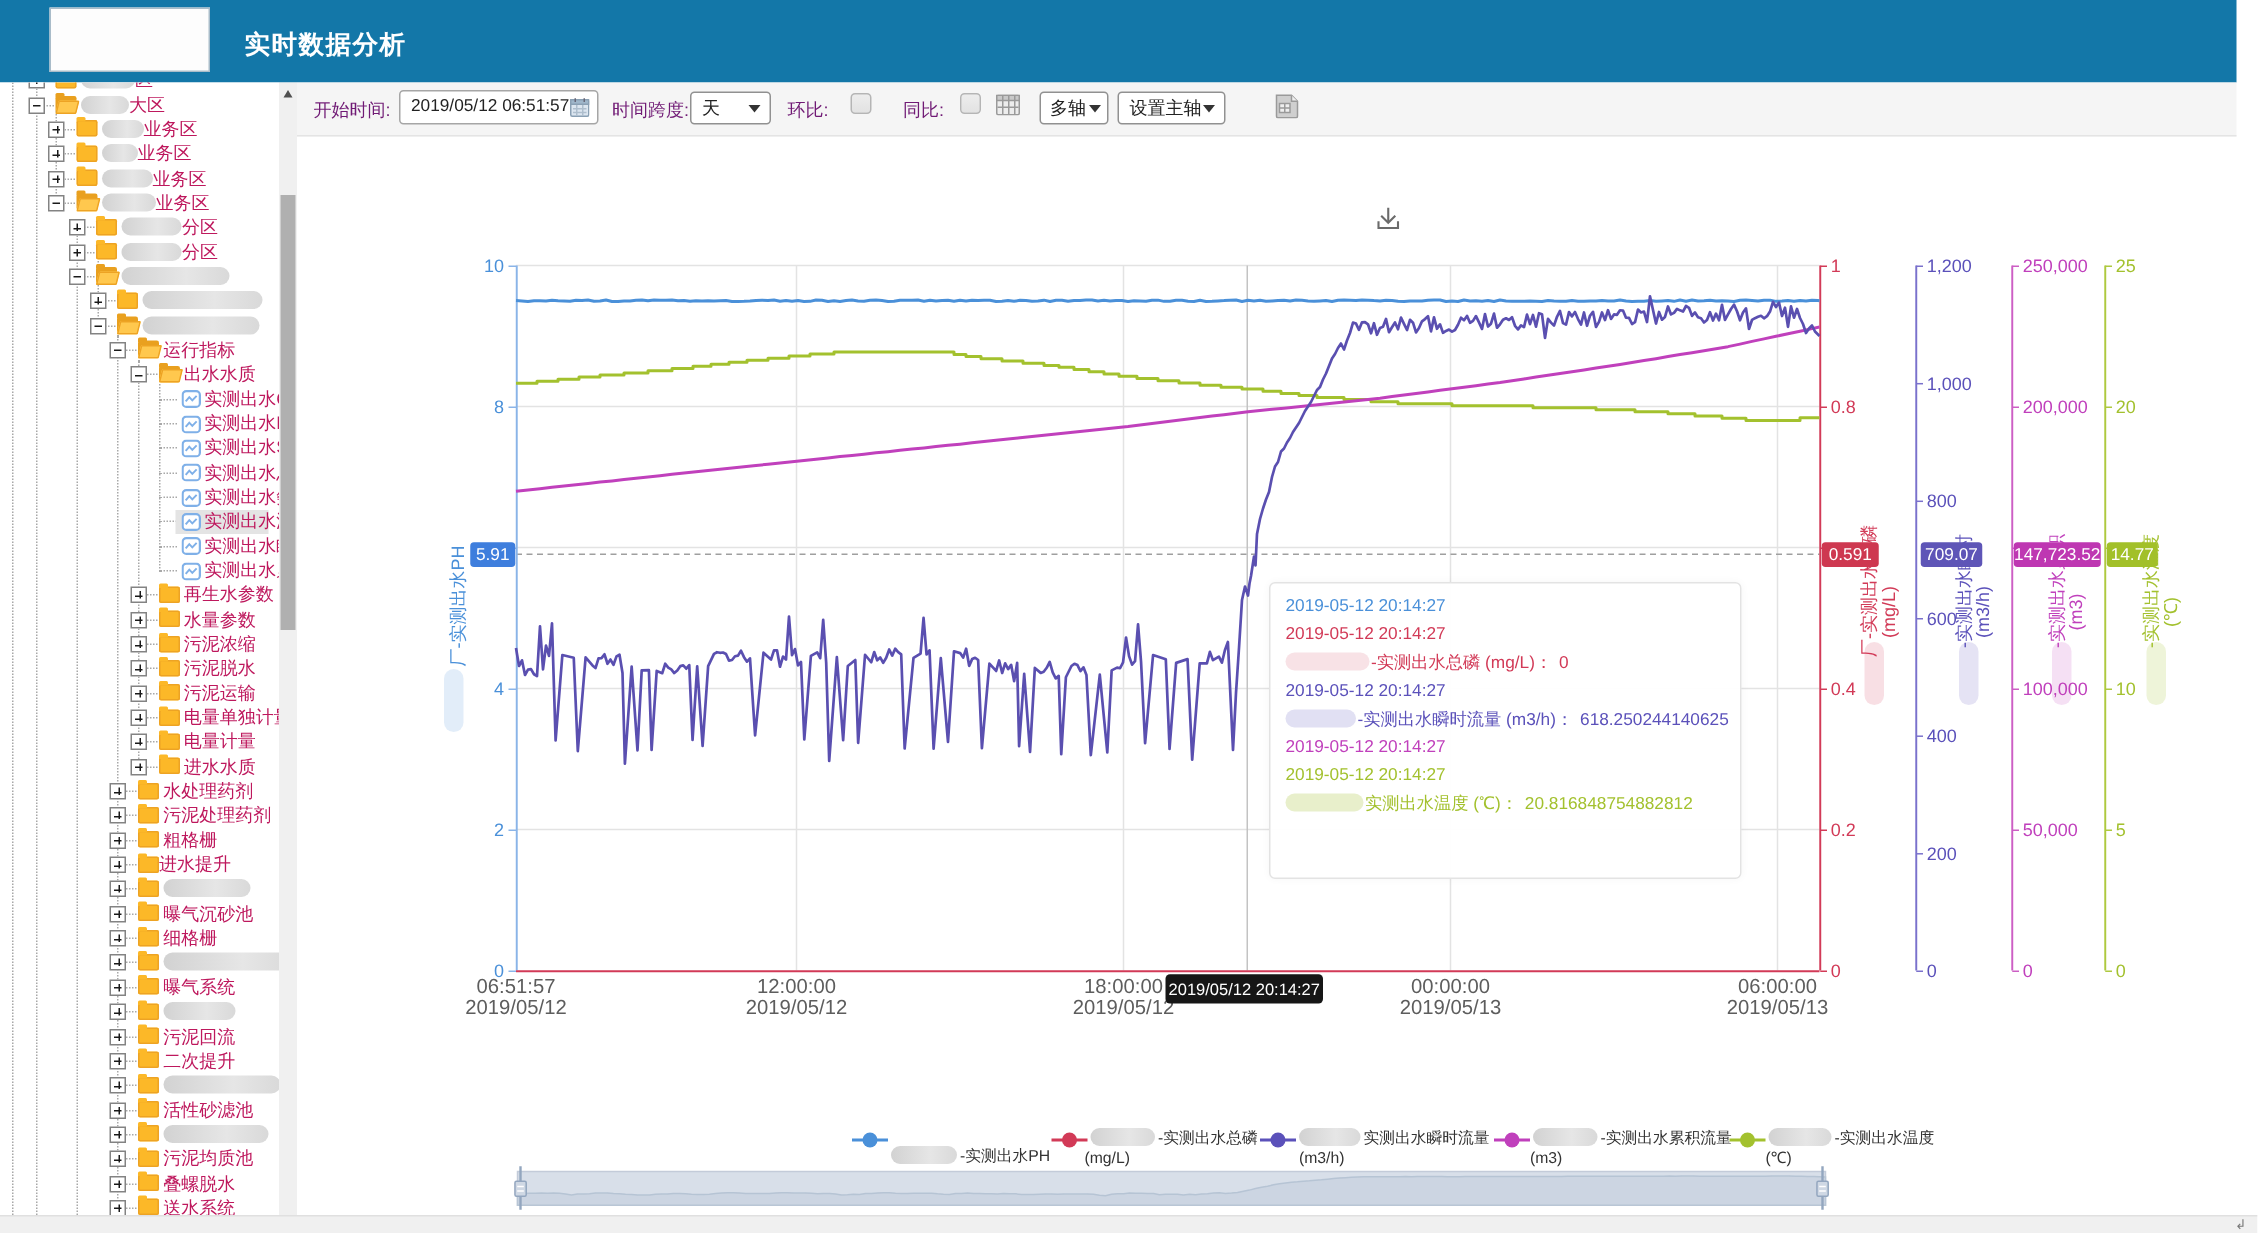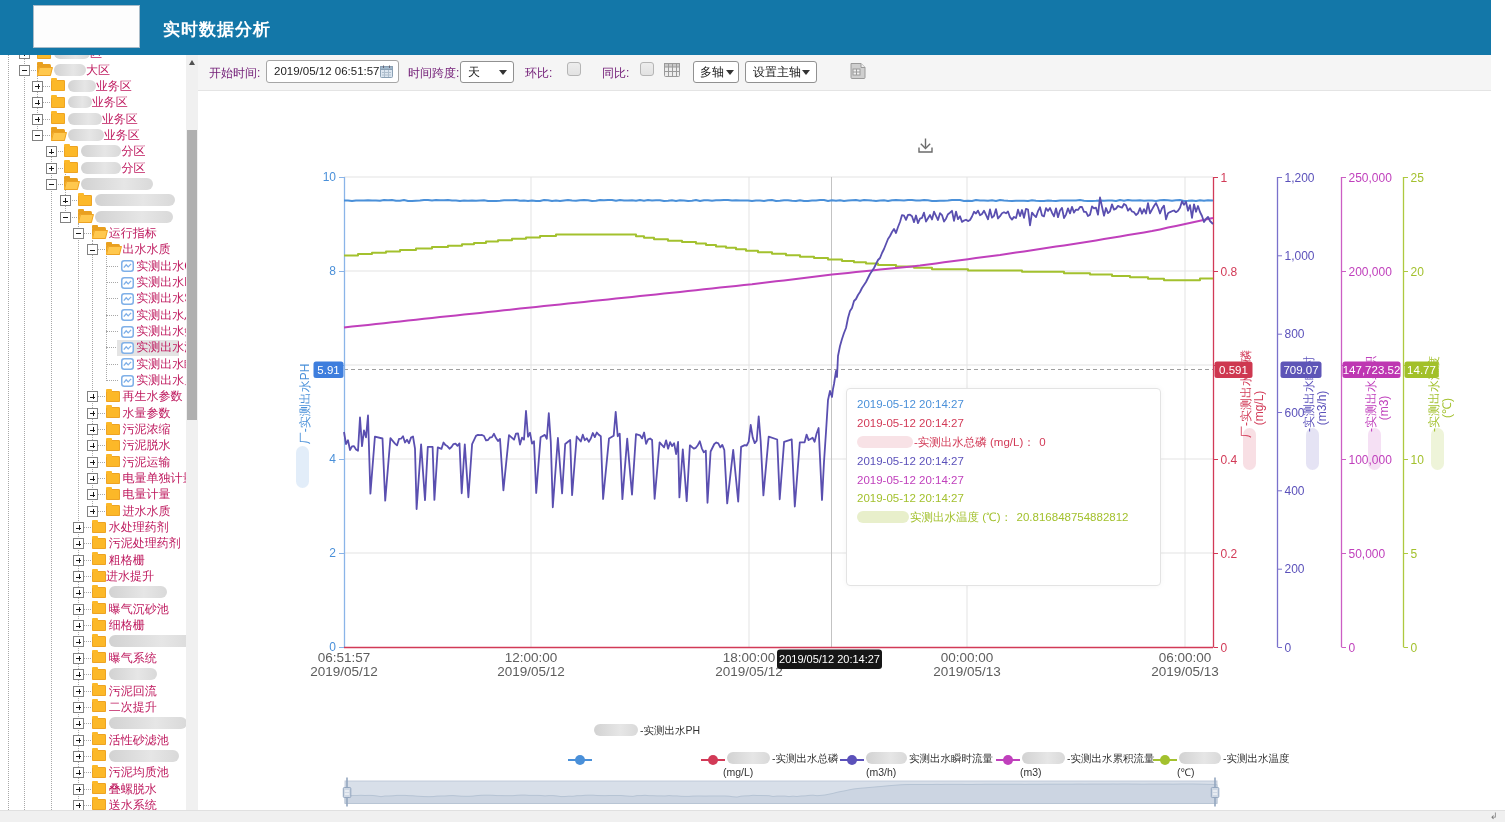--- a/index.html
+++ b/index.html
@@ -451,26 +451,27 @@
 <line x1="1215.0" y1="777.5" x2="1215.0" y2="806.5" stroke="#93a6bf" stroke-width="1.6"></line>
 <rect x="1211.3" y="787.5" width="7.5" height="10" rx="1" fill="#cfd8e4" stroke="#93a6bf"></rect>
 <line x1="1212.8" y1="791" x2="1217.2" y2="791" stroke="#fff"></line>
 <line x1="1212.8" y1="794" x2="1217.2" y2="794" stroke="#fff"></line>
 </svg>
   <div class="tooltip">
 <div class="tl" style="color:#4a90d9">2019-05-12 20:14:27</div>
 <div class="tl" style="color:#d23a57">2019-05-12 20:14:27</div>
 <div class="tl" style="color:#d23a57"><i class="blob2" style="width:56px;background:rgba(210,58,87,0.15)"></i>-实测出水总磷 (mg/L)：  0</div>
 <div class="tl" style="color:#5b51ba">2019-05-12 20:14:27</div>
+<div class="tl" style="color:#5b51ba"><i class="blob2" style="width:47px;background:rgba(91,81,186,0.18)"></i>-实测出水瞬时流量 (m3/h)：  618.250244140625</div>
 <div class="tl" style="color:#c040bc">2019-05-12 20:14:27</div>
 <div class="tl" style="color:#a3c12e">2019-05-12 20:14:27</div>
 <div class="tl" style="color:#a3c12e"><i class="blob2" style="width:52px;background:rgba(163,193,46,0.25)"></i>实测出水温度 (℃)：  20.816848754882812</div>
   </div>
 
-<div class="lt" style="left:594px;top:724px"><i class="blob" style="width:44px"></i><span style="margin-left:2px">-实测出水PH</span></div>
+<div class="lt" style="left:594px;top:764px"><i class="blob" style="width:44px"></i><span style="margin-left:2px">-实测出水PH</span></div>
 <div class="lt" style="left:727px;top:752px"><i class="blob" style="width:43px"></i><span style="margin-left:2px">-实测出水总磷</span></div>
 <div class="lt" style="left:723px;top:766px">(mg/L)</div>
 <div class="lt" style="left:866px;top:752px"><i class="blob" style="width:41px"></i><span style="margin-left:2px">实测出水瞬时流量</span></div>
 <div class="lt" style="left:866px;top:766px">(m3/h)</div>
 <div class="lt" style="left:1022px;top:752px"><i class="blob" style="width:43px"></i><span style="margin-left:2px">-实测出水累积流量</span></div>
 <div class="lt" style="left:1020px;top:766px">(m3)</div>
 <div class="lt" style="left:1179px;top:752px"><i class="blob" style="width:42px"></i><span style="margin-left:2px">-实测出水温度</span></div>
 <div class="lt" style="left:1177px;top:766px">(℃)</div>
 
   <div class="hsb"></div>

